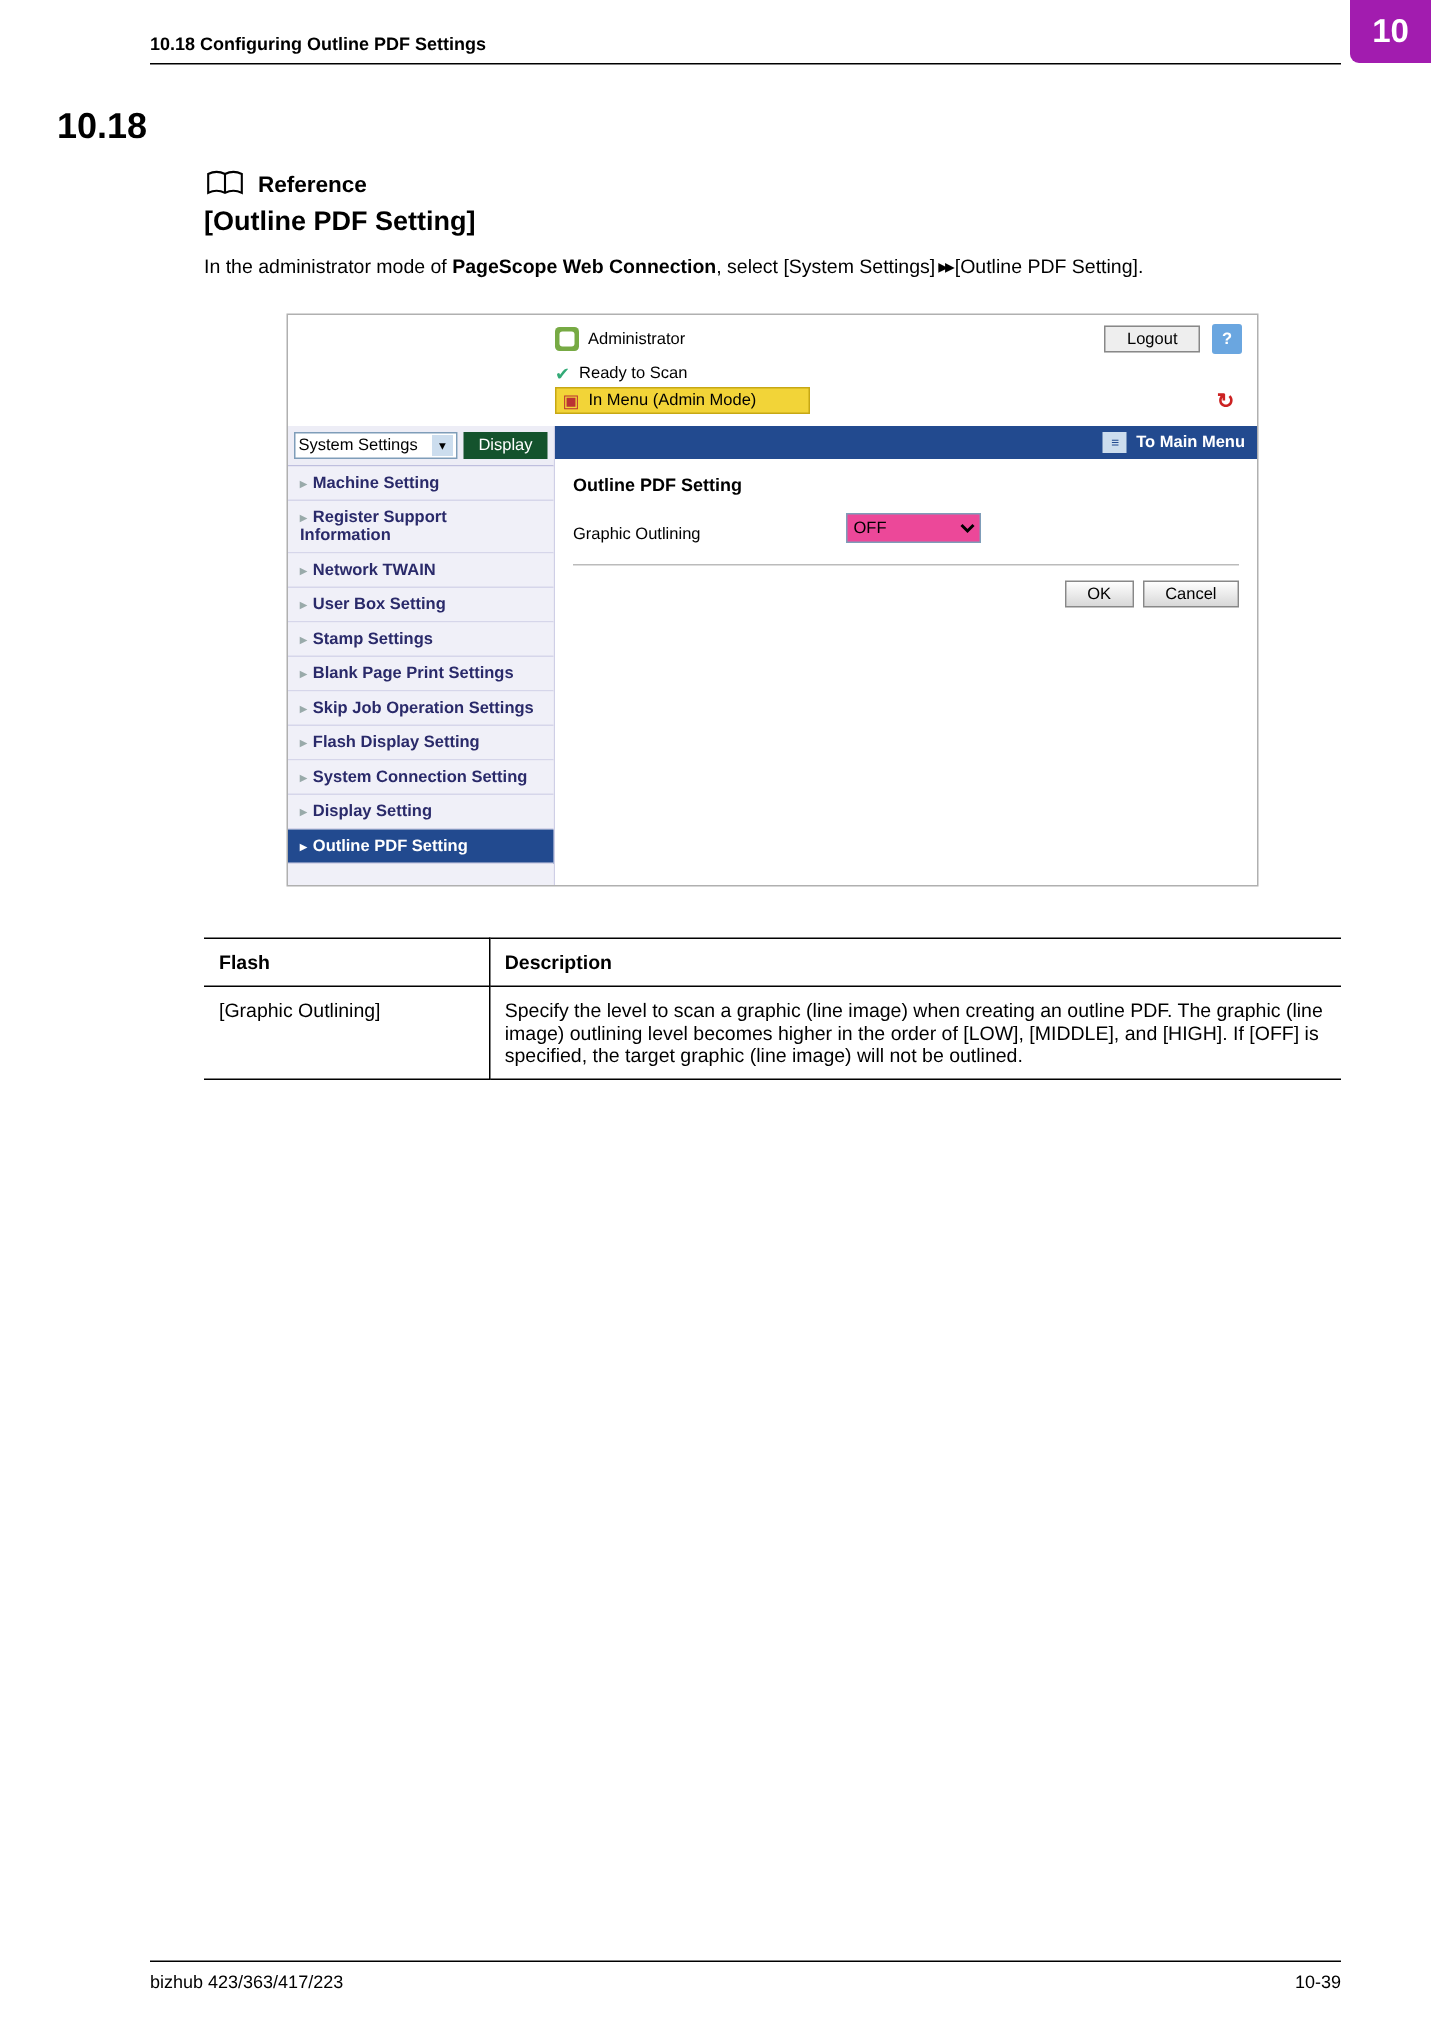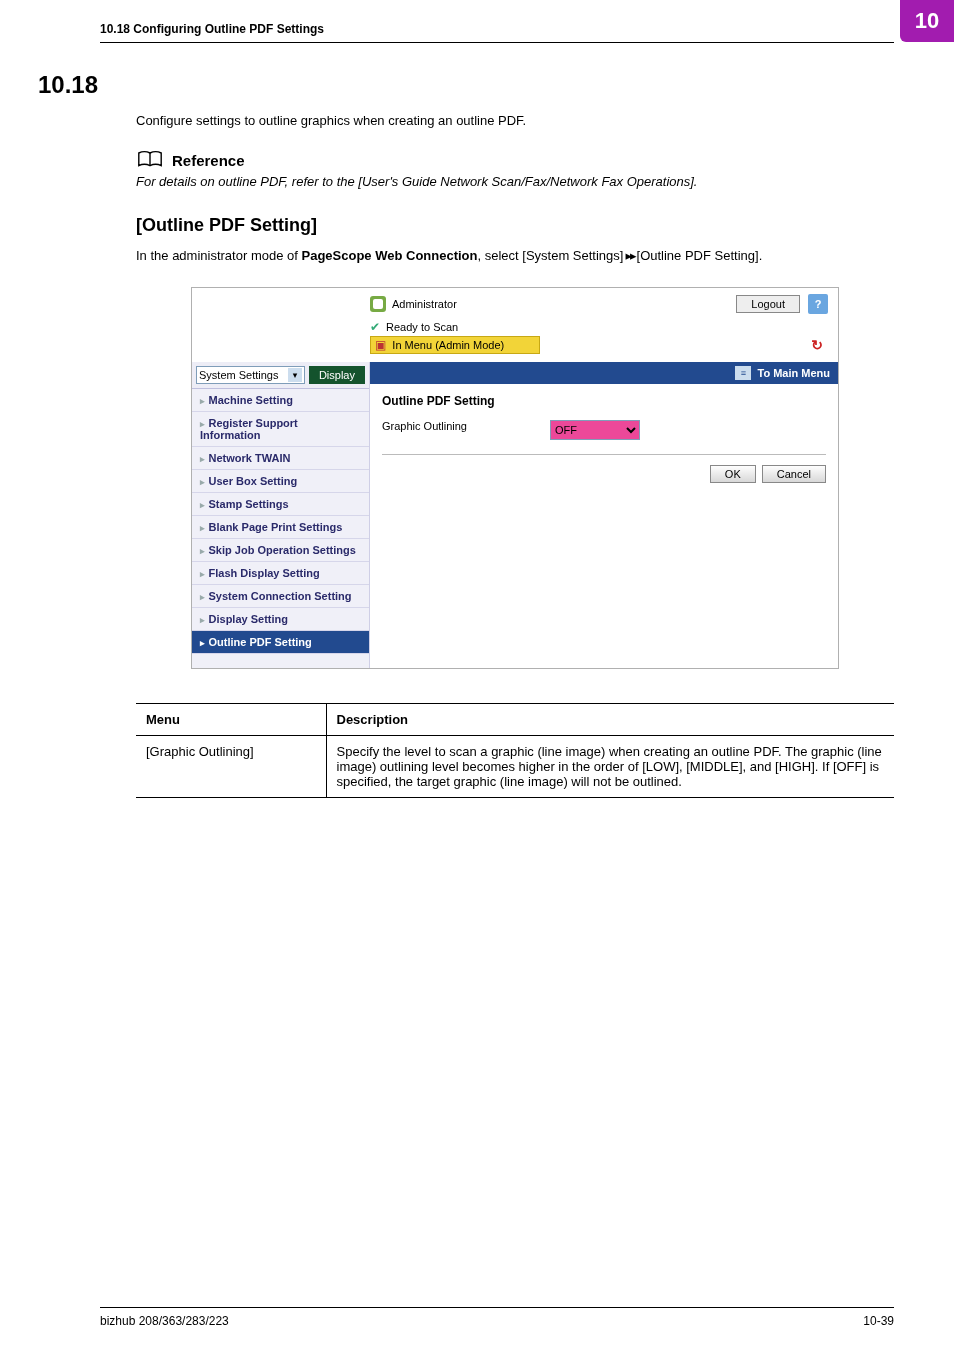--- a/index.html
+++ b/index.html
@@ -51,21 +51,21 @@
   .disp-btn { background:#14532d; color:#fff; border:none; font-size:11px; padding:2px 10px; cursor:pointer; }
   .side-item { padding:5px 8px; border-bottom:1px solid #d6d6ea; color:#2a2a6a; font-weight:bold; background:#f0f0f8; position:relative; }
   .side-item .tri { color:#9aa; margin-right:4px; font-size:9px; }
   .side-item.active { background:#224a8f; color:#fff; }
   .side-item.active .tri { color:#fff; }
   .side-pad { height:14px; background:#f0f0f8; }
   .content { flex:1; position:relative; padding:0 0 24px 0; }
   .main-menu-bar { display:flex; justify-content:flex-end; background:#224a8f; color:#fff; align-items:center; height:22px; padding-right:8px; font-weight:bold; }
   .main-menu-bar .mm-ico { background:#cde; color:#224a8f; width:16px; height:14px; margin-right:6px; display:flex; align-items:center; justify-content:center; font-size:9px; }
   .panel-title { font-weight:bold; padding:10px 12px 8px 12px; font-size:12px; }
-  .panel-row { display:flex; align-items:flex-start; padding:4px 12px 14px 12px; gap:18px; }
+  .panel-row { display:flex; align-items:flex-end; padding:4px 12px 14px 12px; gap:32px; }
   .panel-row label { width:150px; }
   .panel-row select { width:90px; border:1px solid #7f9db9; font-size:11px; background:#ec4899; height:20px; }
   .panel-rule { border:none; border-top:1px solid #bbb; margin:0 12px 10px 12px; }
   .panel-btns { display:flex; justify-content:flex-end; gap:6px; padding:0 12px; }
   .panel-btns button { border:1px solid #888; background:linear-gradient(#fefefe,#d8d8d8); font-size:11px; padding:2px 14px; cursor:pointer; }
 
   
   table.desc { width: 100%; border-collapse: collapse; font-size: 13px; margin-top:4px; }
   table.desc th { text-align:left; font-weight:bold; padding:8px 10px; border-top:1.2px solid #000; border-bottom:1.2px solid #000; }
   table.desc td { padding:8px 10px; border-bottom:1.2px solid #000; vertical-align: top; }
@@ -80,30 +80,28 @@
   <div class="chapter-badge">10</div>
 
   <div class="running-head">10.18   Configuring Outline PDF Settings</div>
   <hr class="rule">
 
   <div class="h1row">
     <div class="secnum">10.18</div>
   </div>
 
   <div class="body-indent">
-    <p class="lead">Configure settings to outline graphics when creating an outline PDF.</p>
 
     <div class="ref-head">
       <svg viewBox="0 0 40 28">
         <path d="M4 4 Q12 0 20 4 Q28 0 36 4 L36 22 Q28 18 20 22 Q12 18 4 22 Z" fill="none" stroke="#000" stroke-width="2"></path>
         <line x1="20" y1="4" x2="20" y2="22" stroke="#000" stroke-width="2"></line>
       </svg>
       <span>Reference</span>
     </div>
-    <p class="ref-text">For details on outline PDF, refer to the [User's Guide Network Scan/Fax/Network Fax Operations].</p>
 
     <div class="sub-title">[Outline PDF Setting]</div>
     <p class="admin-line">
       <span>In the administrator mode of </span><strong>PageScope Web Connection</strong><span>, select [System Settings]</span><span class="arrows">▸▸</span><span>[Outline PDF Setting].</span>
     </p>
 
     <div class="screenshot">
       <div class="ss-top">
         <div class="admin">
           <span class="admin-ico"></span>
@@ -166,30 +164,30 @@
             <button>OK</button>
             <button>Cancel</button>
           </div>
         </div>
       </div>
     </div>
 
     <table class="desc">
       <thead>
         <tr>
-          <th>Menu</th>
+          <th>Flash</th>
           <th>Description</th>
         </tr>
       </thead>
       <tbody>
         <tr>
           <td>[Graphic Outlining]</td>
           <td>Specify the level to scan a graphic (line image) when creating an outline PDF. The graphic (line image) outlining level becomes higher in the order of [LOW], [MIDDLE], and [HIGH]. If [OFF] is specified, the target graphic (line image) will not be outlined.</td>
         </tr>
       </tbody>
     </table>
   </div>
 
   <div class="footer">
-    <span>bizhub 208/363/283/223</span>
+    <span>bizhub 423/363/417/223</span>
     <span>10-39</span>
   </div>
 </div>
 
 </body></html>

